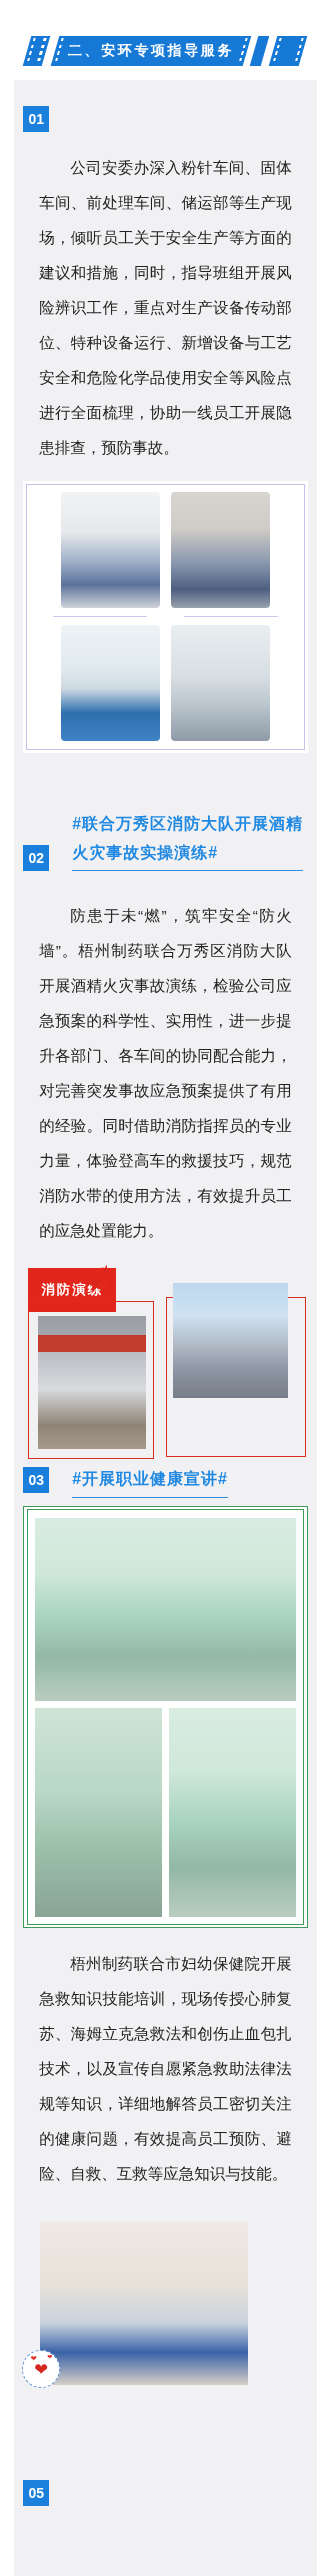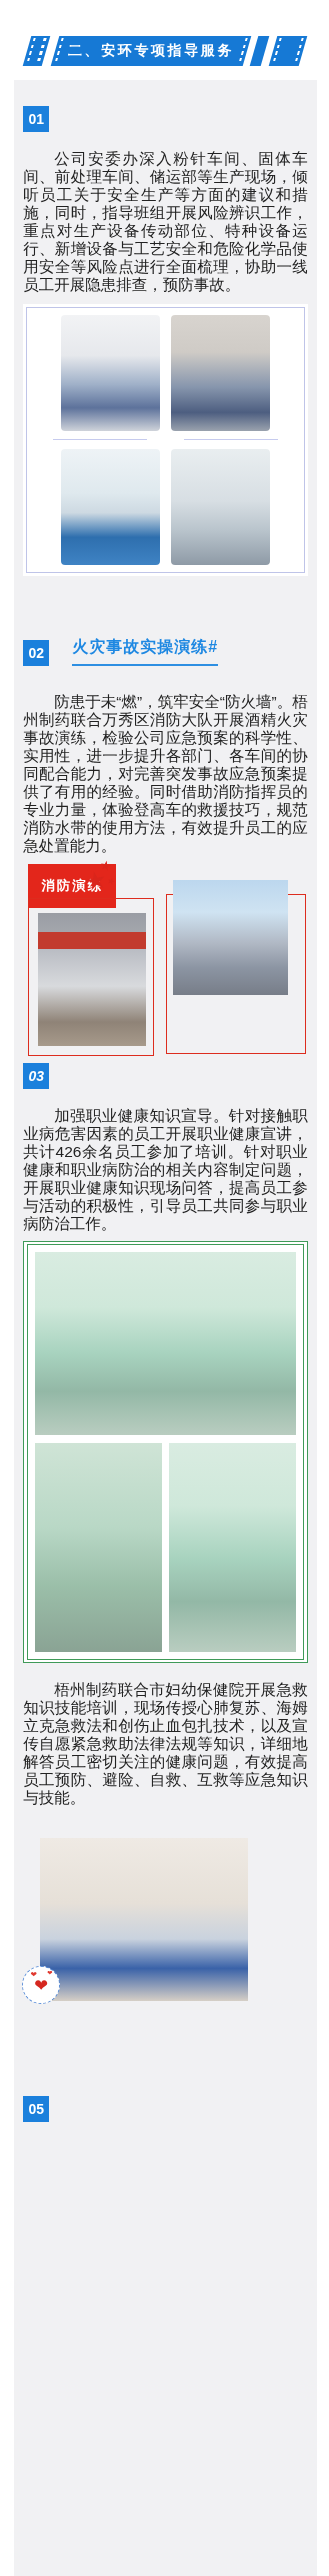--- a/index.html
+++ b/index.html
@@ -30,25 +30,25 @@
   
   .sec-head{display:flex;align-items:flex-start;gap:23px;}
   .badge{
     flex:0 0 auto;width:26px;height:26px;background:#1b80dc;color:#ffffff;
     font-size:14px;font-weight:bold;display:flex;align-items:center;justify-content:center;margin-top:2.1px;
   }
   .twrap{display:inline-block;max-width:242px;}
   .title-line{font-size:16px;font-weight:bold;color:#1e88e2;line-height:29px;letter-spacing:1px;white-space:nowrap;}
   .uline{height:1.5px;background:#2e8fe2;margin-top:3.1px;}
   
-  .para{font-size:15.5px;line-height:18px;color:#222222;text-align:justify;text-indent:2em;margin:0;}
+  .para{font-size:15.5px;line-height:35px;color:#222222;text-align:justify;text-indent:2em;margin:16px;}
   
   .h1{margin-top:24px;} .b1{margin-top:17.5px;}
   .h2{margin-top:56px;align-items:flex-end;} .b2{margin-top:27px;}
-  .h3{margin-top:5.2px;font-style:italic;} .b3{margin-top:18px;}
+  .h3{margin-top:5.2px;} .b3{margin-top:18px;}
   .h4{margin-top:70px;} .b4{margin-top:17.5px;}
   .h5{margin-top:93px;}
   
   .ph{background:#cfd4dc;}
   .sc-office{background:linear-gradient(180deg,#f2f3f5 0%,#e6e8ec 35%,#9fb0c8 60%,#5d729b 80%,#cfd3da 100%);}
   .sc-panel{background:linear-gradient(180deg,#d8d4cf 0%,#cfcbc6 32%,#8796ad 62%,#4d5e80 84%,#9aa2ae 100%);}
   .sc-clean{background:linear-gradient(180deg,#eef3f6 0%,#dfe9ee 38%,#cdd9e2 55%,#2e6fae 76%,#3f83c4 100%);}
   .sc-clean2{background:linear-gradient(180deg,#e9eef0 0%,#d7dee3 45%,#b9c4cc 70%,#8e9aa6 100%);}
   .sc-fire1{background:linear-gradient(180deg,#9a9da4 0%,#a3a6ac 14%,#c23b2e 14%,#c23b2e 27%,#b9bcc3 27%,#d8dadd 55%,#8f8377 82%,#a79a8b 100%);}
   .sc-fire2{background:linear-gradient(180deg,#bcd7ee 0%,#cfe3f2 28%,#b0b8c4 55%,#8c95a3 76%,#777d88 100%);}
@@ -142,42 +142,46 @@
           <div class="ph sc-clean2"></div>
         </div>
       </div>
     </div>
   </section>
 
   <section>
     <div class="sec-head h2">
       <div class="badge">02</div>
       <div class="twrap">
+        <div class="title-line">#联合万秀区消防大队开展酒精</div>
         <div class="title-line">火灾事故实操演练#</div>
         <div class="uline"></div>
       </div>
     </div>
     <p class="para b2">防患于未“燃”，筑牢安全“防火墙”。梧州制药联合万秀区消防大队开展酒精火灾事故演练，检验公司应急预案的科学性、实用性，进一步提升各部门、各车间的协同配合能力，对完善突发事故应急预案提供了有用的经验。同时借助消防指挥员的专业力量，体验登高车的救援技巧，规范消防水带的使用方法，有效提升员工的应急处置能力。</p>
     <div class="media2">
       <span class="tag">消防演练</span>
       <span class="star st1">★</span>
       <span class="star st2">★</span>
       <span class="star st3">★</span>
       <div class="frame2 f2a"></div>
       <div class="ph ph2 ph2a sc-fire1"></div>
       <div class="frame2 f2b"></div>
       <div class="ph ph2 ph2b sc-fire2"></div>
     </div>
   </section>
 
   <section>
     <div class="sec-head h3">
       <div class="badge">03</div>
-    </div>
-    <p class="para b3">加强职业健康知识宣导。针对接触职业病危害因素的员工开展职业健康宣讲，共计426余名员工参加了培训。针对职业健康和职业病防治的相关内容制定问题，开展职业健康知识现场问答，提高员工参与活动的积极性，引导员工共同参与职业病防治工作。</p>
+      <div class="twrap">
+        <div class="title-line">#开展职业健康宣讲#</div>
+        <div class="uline"></div>
+      </div>
+    </div>
     <div class="card3">
       <div class="card3-inner">
         <div class="ph ph-wide sc-green1"></div>
         <div class="tallrow">
           <div class="ph tall sc-green2"></div>
           <div class="ph tall sc-green1"></div>
         </div>
       </div>
     </div>
   </section>

